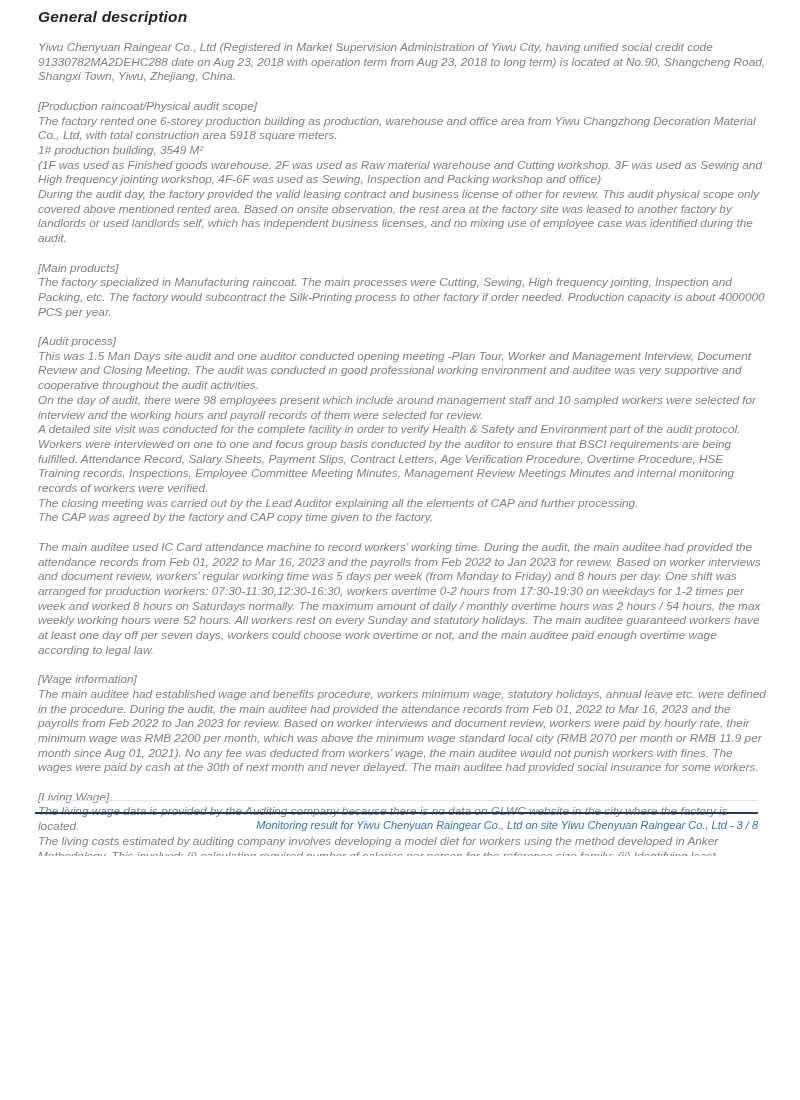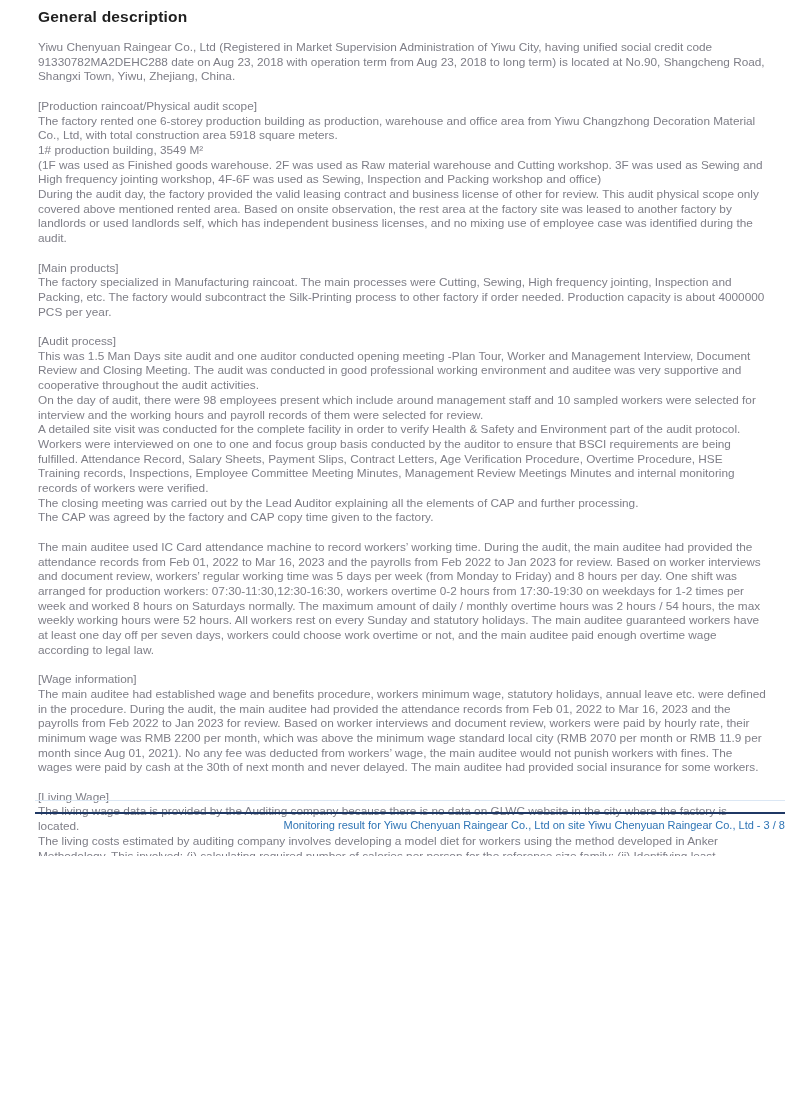--- a/index.html
+++ b/index.html
@@ -4,20 +4,21 @@
 <style>
   * { margin: 0; padding: 0; box-sizing: border-box; }
   html, body { background: #ffffff; }
   .page {
     position: relative;
     width: 800px;
     height: 856px;
     background: #ffffff;
     font-family: "Liberation Sans", "DejaVu Sans", sans-serif;
     overflow: hidden;
+    font-style: italic;
   }
   .content {
     position: absolute;
     top: 8px;
     left: 38px;
     width: 728px;
   }
   .doc-title {
     font-size: 15.5px;
     font-weight: bold;
@@ -31,21 +32,21 @@
   .section-header,
   .section p {
     font-size: 11.8px;
     line-height: 14.7px;
     color: #7e7e87;
     font-weight: normal;
   }
   .footer {
     position: absolute;
     left: 35px;
-    right: 15px;
+    right: 42px;
     bottom: 0;
     height: 60px;
   }
   .footer-line-light {
     position: absolute;
     top: 4px;
     left: 0;
     right: 0;
     height: 1px;
     background: #dbe7f4;

